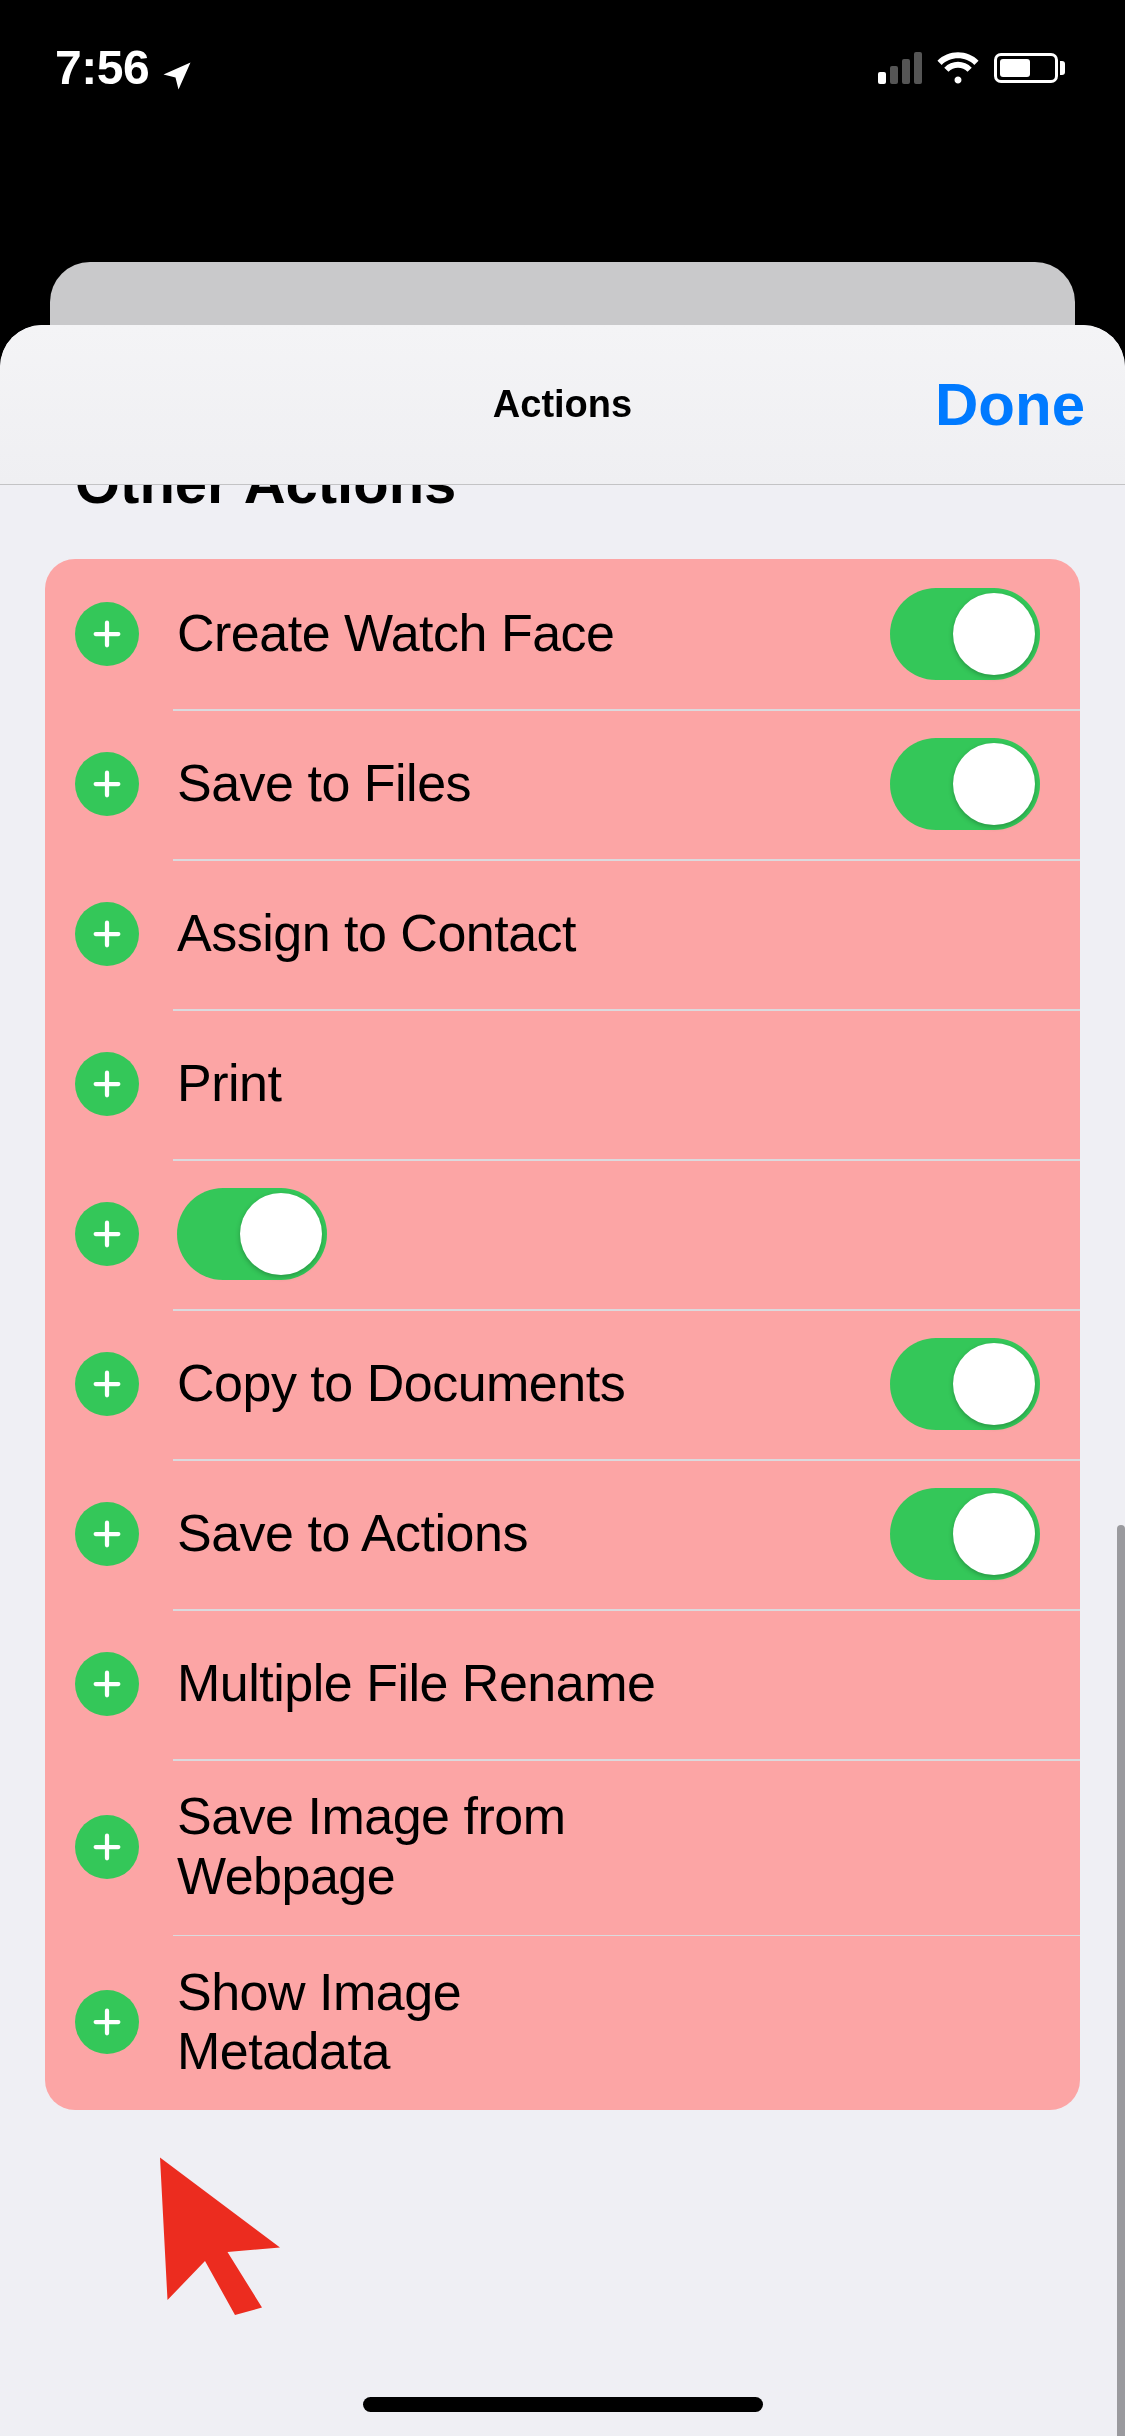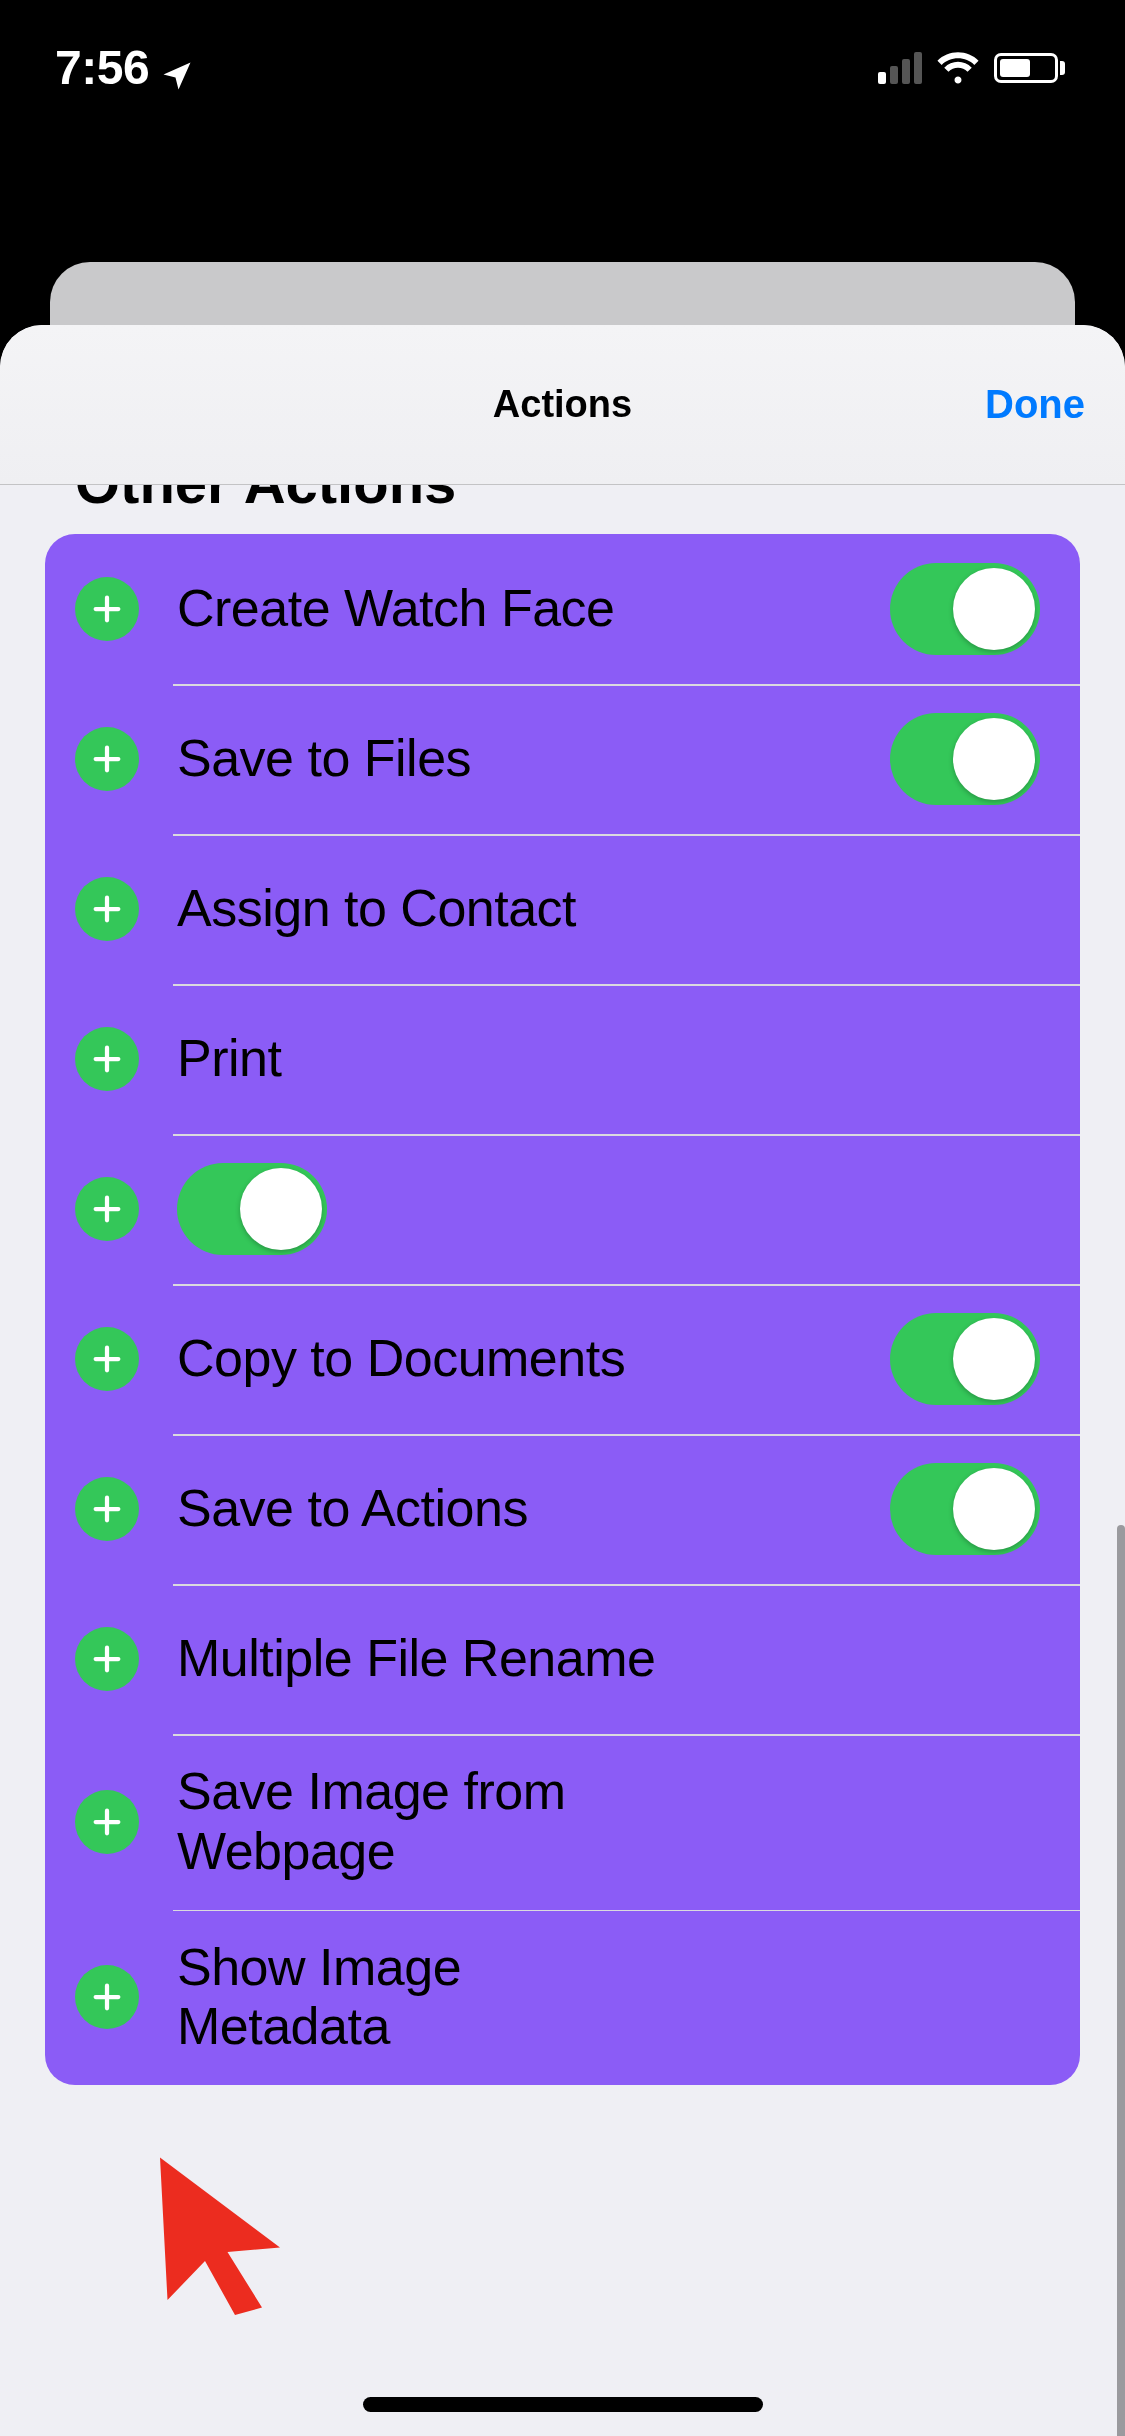--- a/index.html
+++ b/index.html
@@ -117,44 +117,44 @@
   }
   .nav-title {
     grid-column: 2;
     font-size: 38px;
     font-weight: 600;
     color: #000;
   }
   .nav-done {
     grid-column: 3;
     justify-self: end;
-    font-size: 40px;
+    font-size: 60px;
     font-weight: 600;
     color: #007aff;
   }
 
   
   .content {
     flex: 1;
     padding: 0 45px 60px;
     position: relative;
     overflow: hidden;
   }
   .section-header {
     font-size: 58px;
     font-weight: 700;
     color: #000;
     padding: 0 30px;
     margin-top: -36px; 
     white-space: nowrap;
   }
   .card {
-    background: #8b5cf6;
+    background: #fca5a5;
     border-radius: 30px;
-    margin-top: 18px;
+    margin-top: 43px;
     overflow: hidden;
   }
   .row {
     display: flex;
     align-items: center;
     min-height: 150px;
     padding: 28px 40px 28px 30px;
     gap: 38px;
     position: relative;
   }

